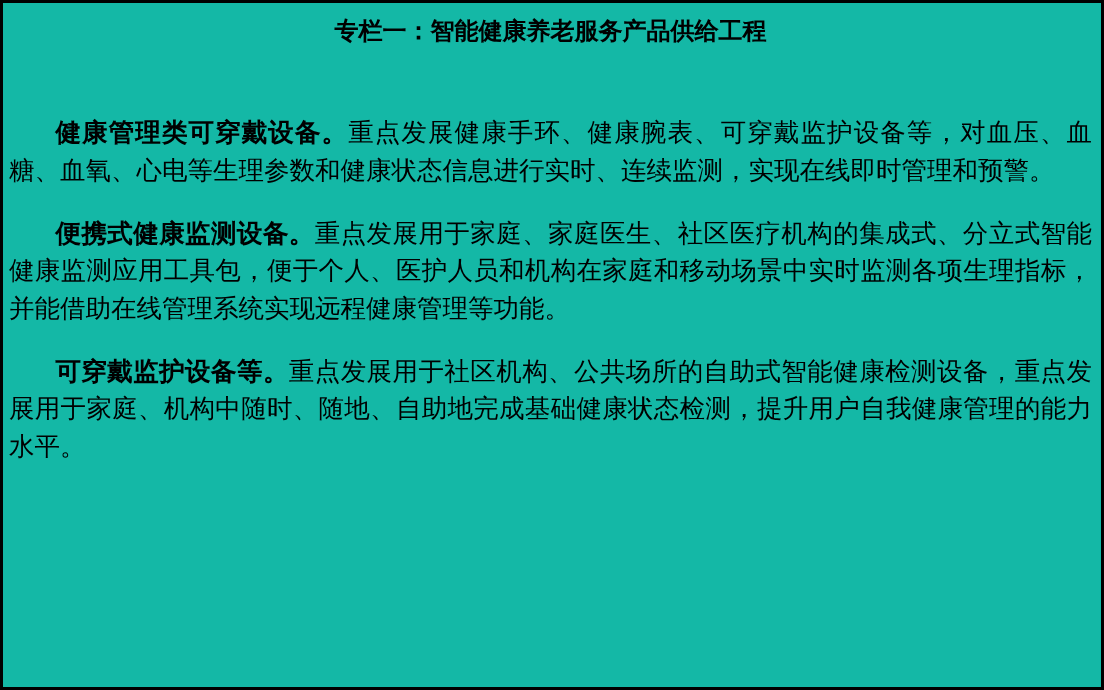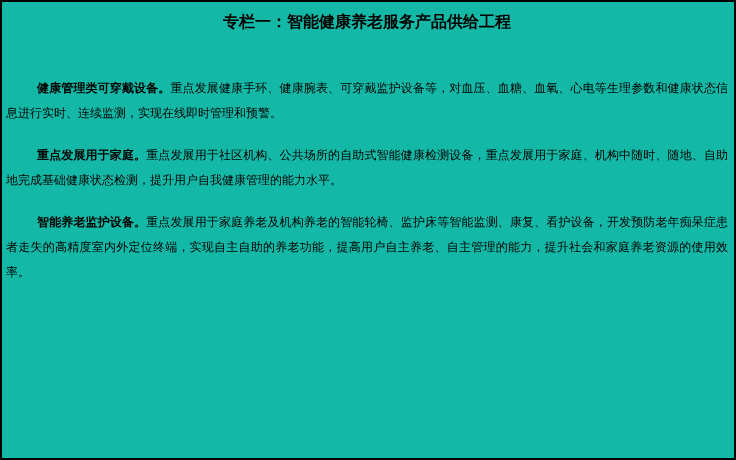--- a/index.html
+++ b/index.html
@@ -19,43 +19,43 @@
     color: #000000;
   }
   .doc-title {
     text-align: center;
     font-weight: bold;
     font-size: 16px;
     line-height: 24px;
     margin: 4px 0 42px 0;
   }
   .doc-paragraph {
-    font-size: 12px;
+    font-size: 17px;
     line-height: 25px;
     text-align: justify;
     text-indent: 31px;
     margin: 0 0 17px 0;
     word-break: break-all;
   }
   .doc-paragraph .lead {
     font-weight: bold;
   }
 </style>
 </head>
 <body>
 
 <div class="doc-box">
   <div class="doc-title">专栏一：智能健康养老服务产品供给工程</div>
 
   <p class="doc-paragraph">
     <span class="lead">健康管理类可穿戴设备。</span><span>重点发展健康手环、健康腕表、可穿戴监护设备等，对血压、血糖、血氧、心电等生理参数和健康状态信息进行实时、连续监测，实现在线即时管理和预警。</span>
   </p>
 
-
   <p class="doc-paragraph">
-    <span class="lead">重点发展用于家庭。</span><span>重点发展用于社区机构、公共场所的自助式智能健康检测设备，重点发展用于家庭、机构中随时、随地、自助地完成基础健康状态检测，提升用户自我健康管理的能力水平。</span>
+    <span class="lead">便携式健康监测设备。</span><span>重点发展用于家庭、家庭医生、社区医疗机构的集成式、分立式智能健康监测应用工具包，便于个人、医护人员和机构在家庭和移动场景中实时监测各项生理指标，并能借助在线管理系统实现远程健康管理等功能。</span>
   </p>
 
   <p class="doc-paragraph">
-    <span class="lead">智能养老监护设备。</span><span>重点发展用于家庭养老及机构养老的智能轮椅、监护床等智能监测、康复、看护设备，开发预防老年痴呆症患者走失的高精度室内外定位终端，实现自主自助的养老功能，提高用户自主养老、自主管理的能力，提升社会和家庭养老资源的使用效率。</span>
+    <span class="lead">可穿戴监护设备等。</span><span>重点发展用于社区机构、公共场所的自助式智能健康检测设备，重点发展用于家庭、机构中随时、随地、自助地完成基础健康状态检测，提升用户自我健康管理的能力水平。</span>
   </p>
+
 
 </div>
 
 </body></html>

